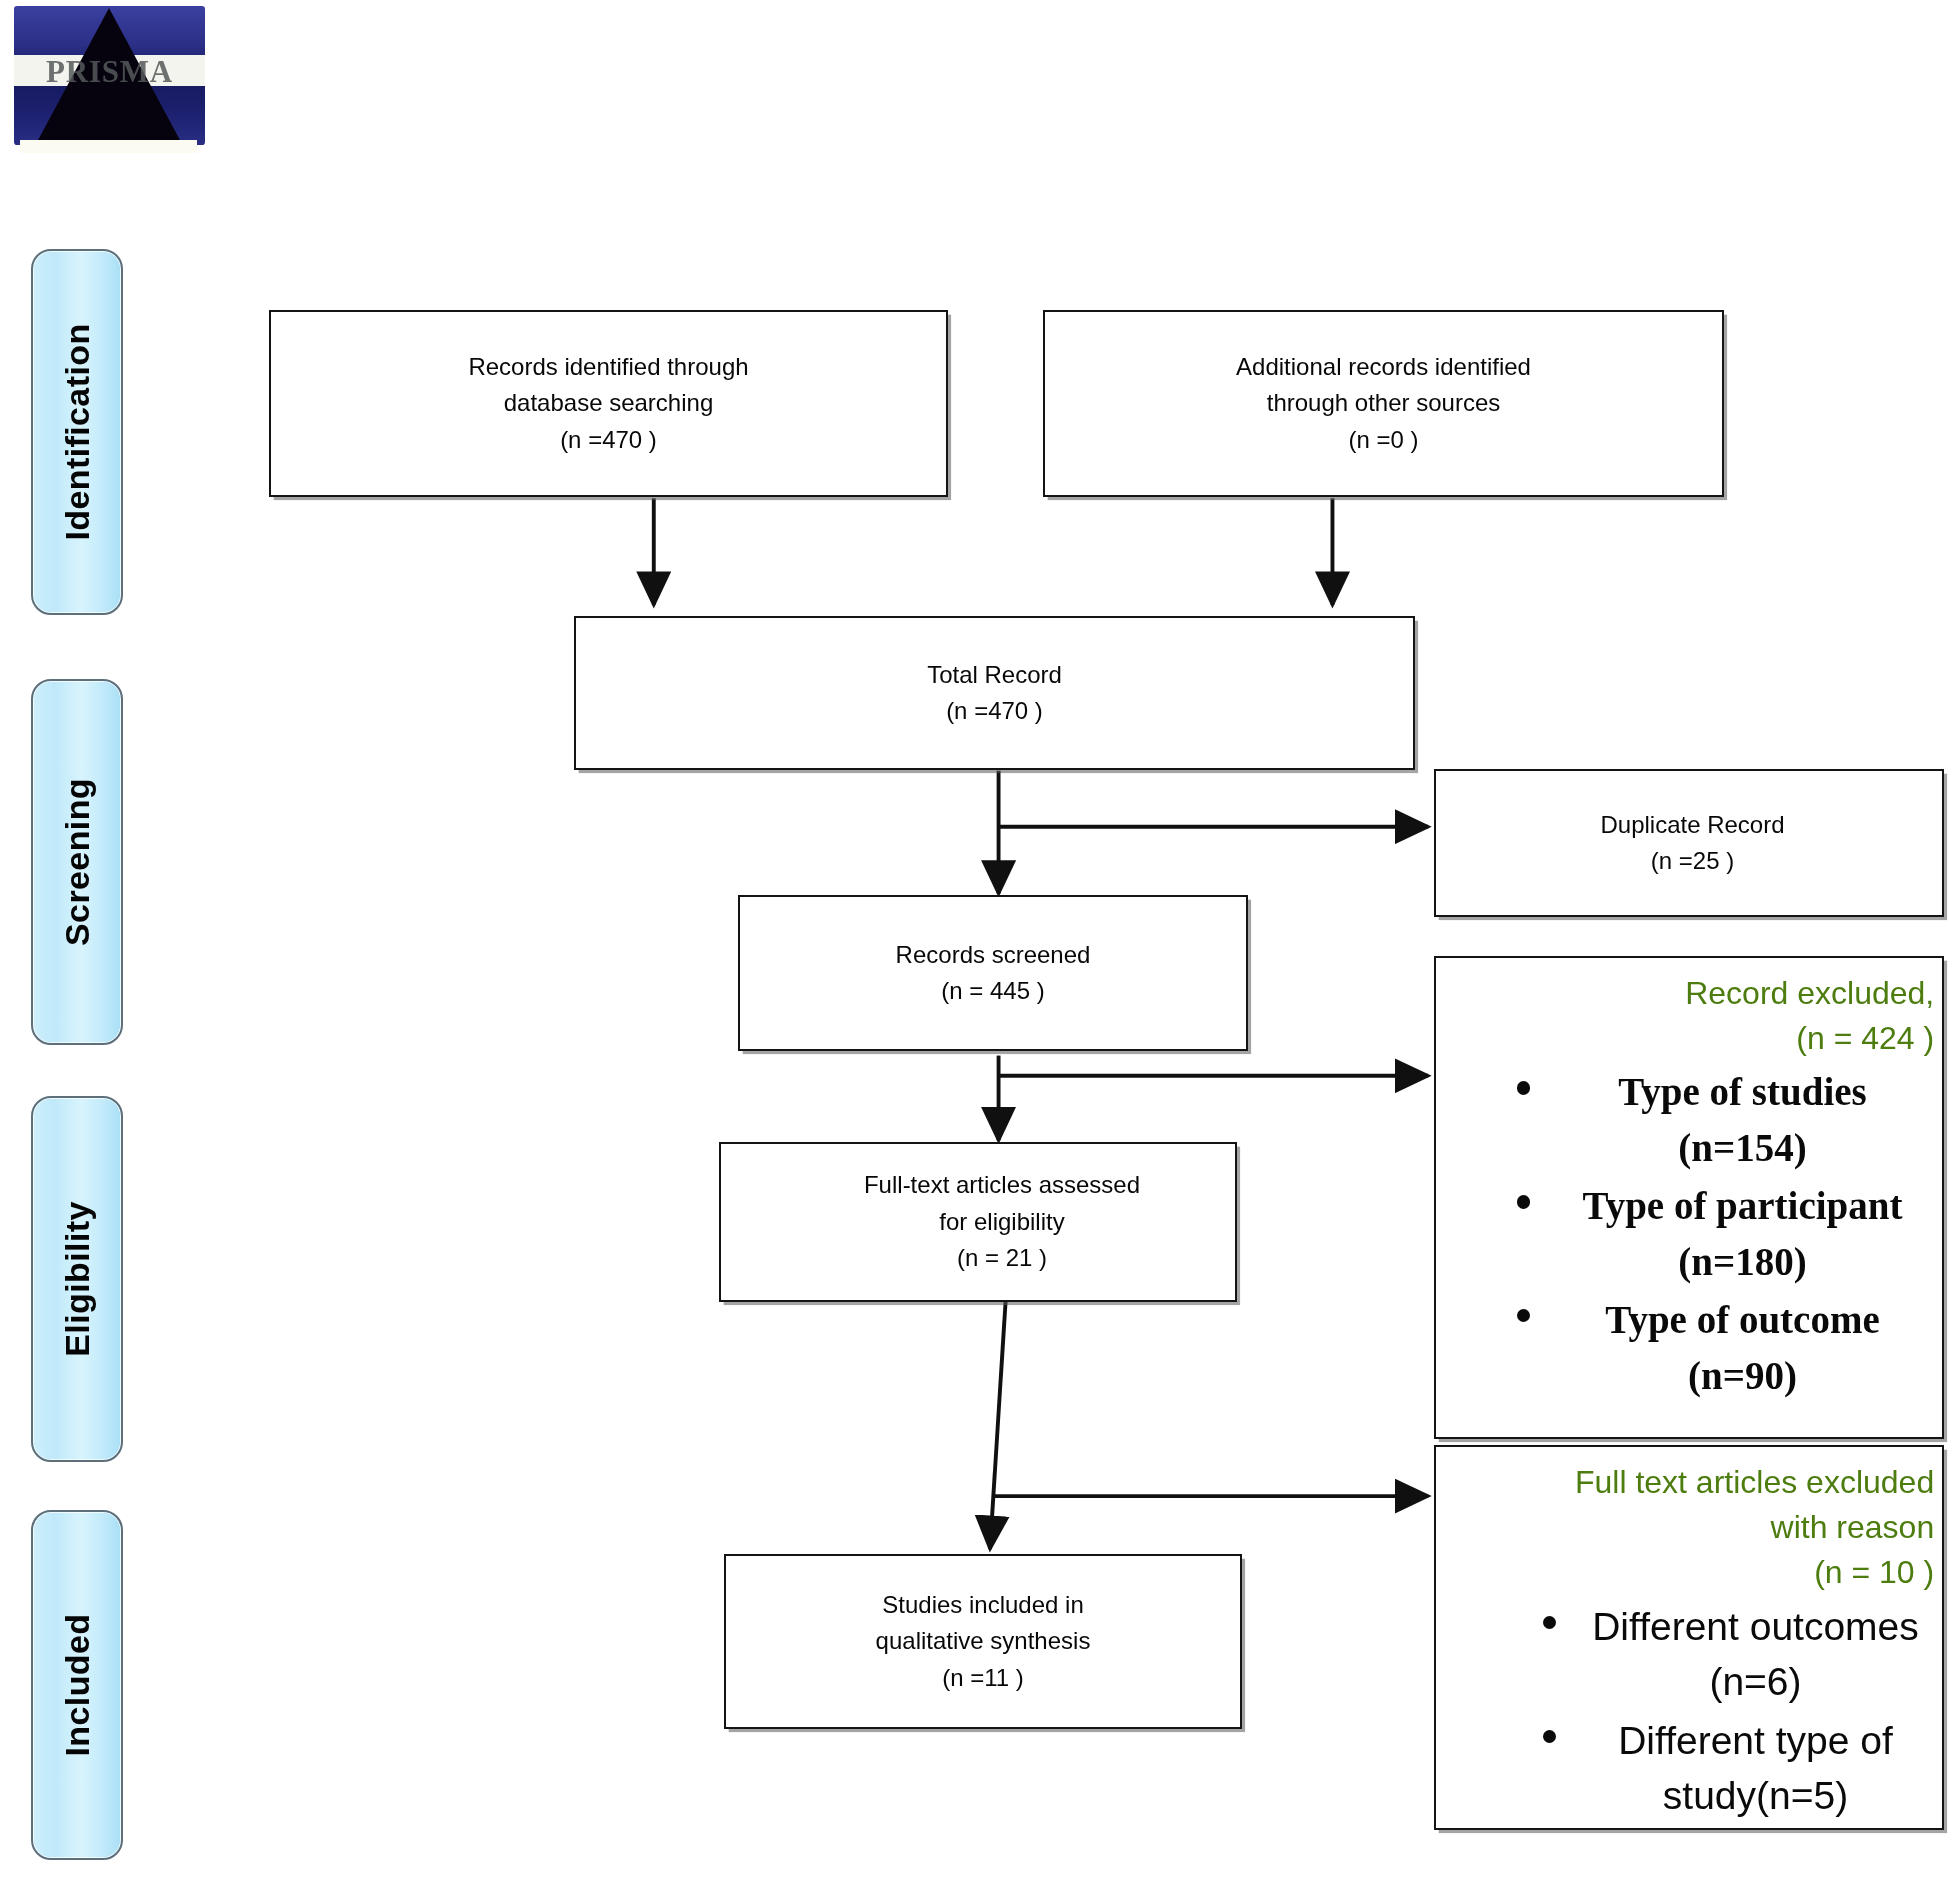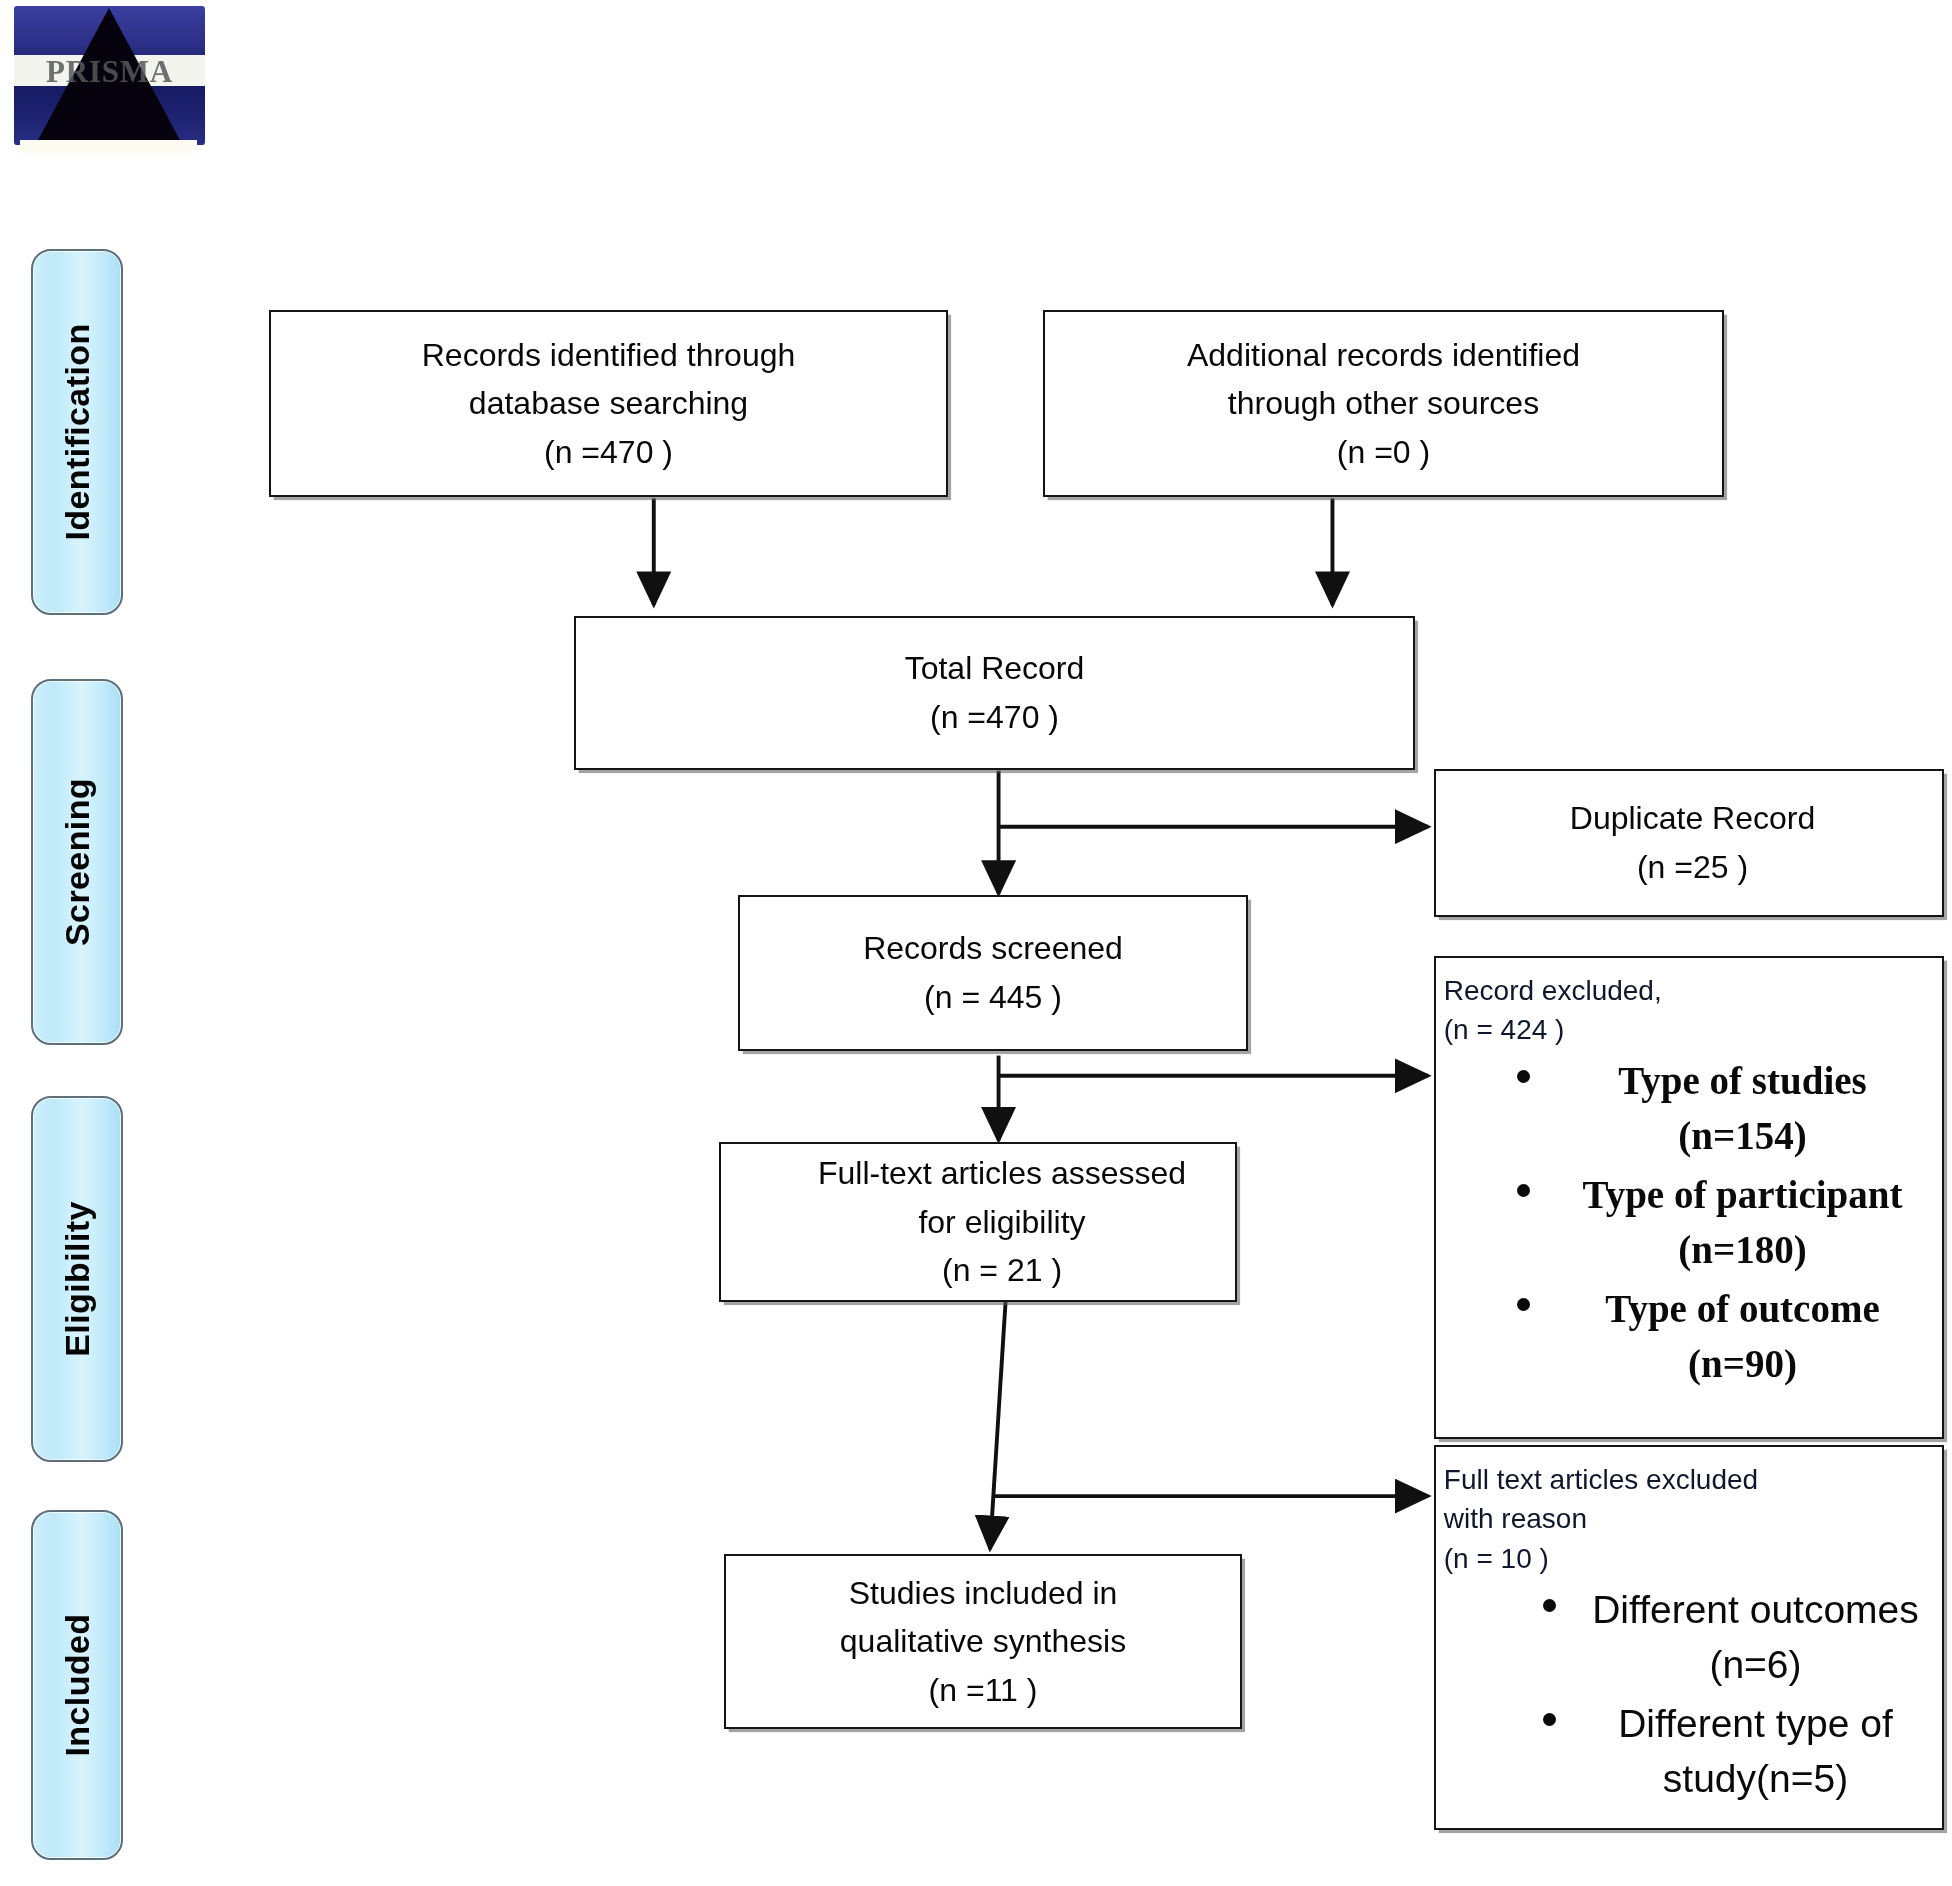--- a/index.html
+++ b/index.html
@@ -106,43 +106,43 @@
     box-sizing: border-box;
     background: #ffffff;
     border: 2.3px solid #141414;
     box-shadow: 3.9px 3.9px 0 -0.8px rgba(90,90,90,.55);
     display: flex;
     align-items: center;
     justify-content: center;
     text-align: center;
   }
   .box-txt {
-    font-size: 32px;
+    font-size: 24px;
     line-height: 1.52;
     color: #080808;
     font-family: "Liberation Sans", sans-serif;
     padding: 0 11px;
     white-space: pre-line;
   }
   .box.left-align {
     align-items: flex-start;
     justify-content: flex-start;
   }
   .box-inner {
     width: 100%;
     padding: 12.5px 7.8px 7.8px 7.8px;
     box-sizing: border-box;
   }
   .box-head {
-    font-size: 28px;
+    font-size: 32px;
     line-height: 1.42;
-    text-align: left;
+    text-align: right;
     white-space: pre-line;
     font-family: "Liberation Sans", sans-serif;
-    color: #0f172a;
+    color: #4d7c0f;
   }
   ul.reasons {
     margin: 3.1px 0 0 0;
     padding: 0 0 0 67px;
     list-style: none;
   }
   ul.reasons li {
     position: relative;
     font-size: 39px;
     line-height: 1.42;

